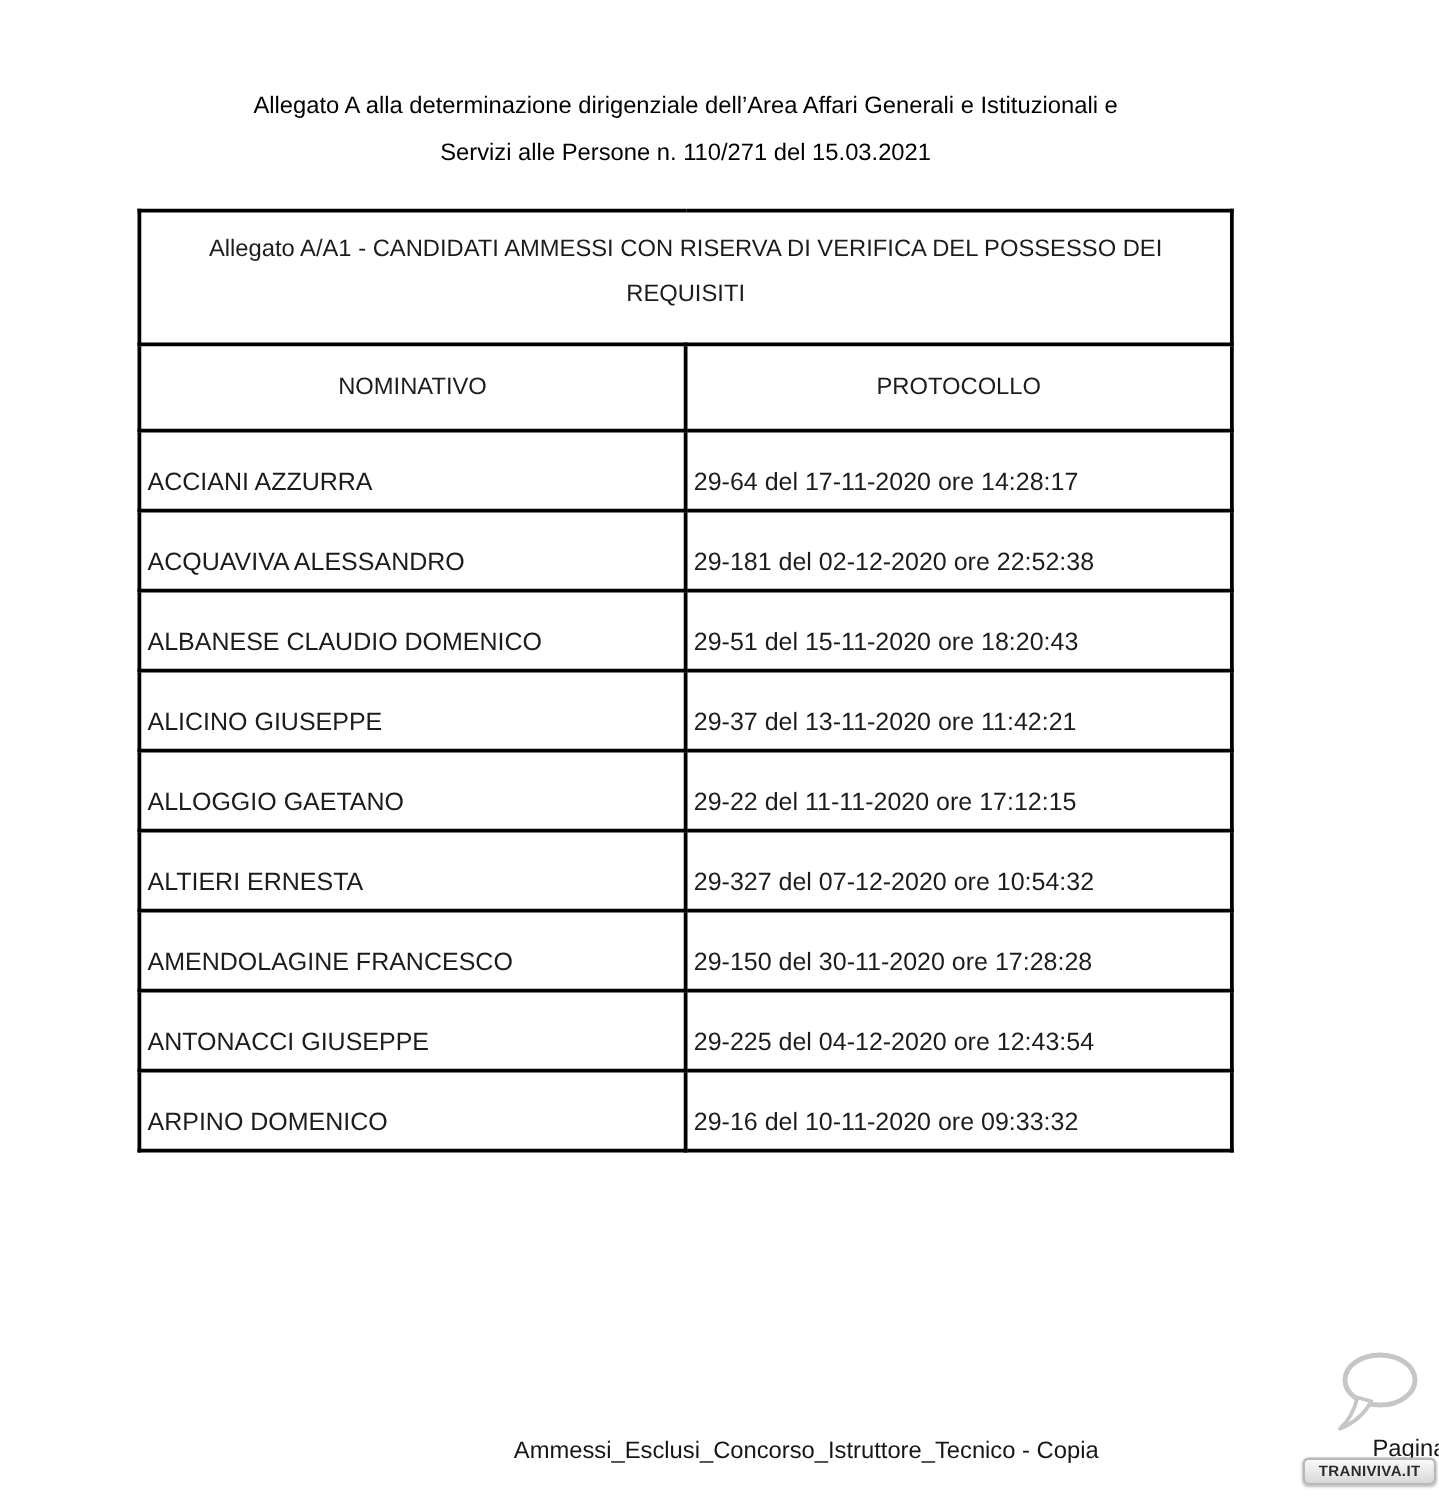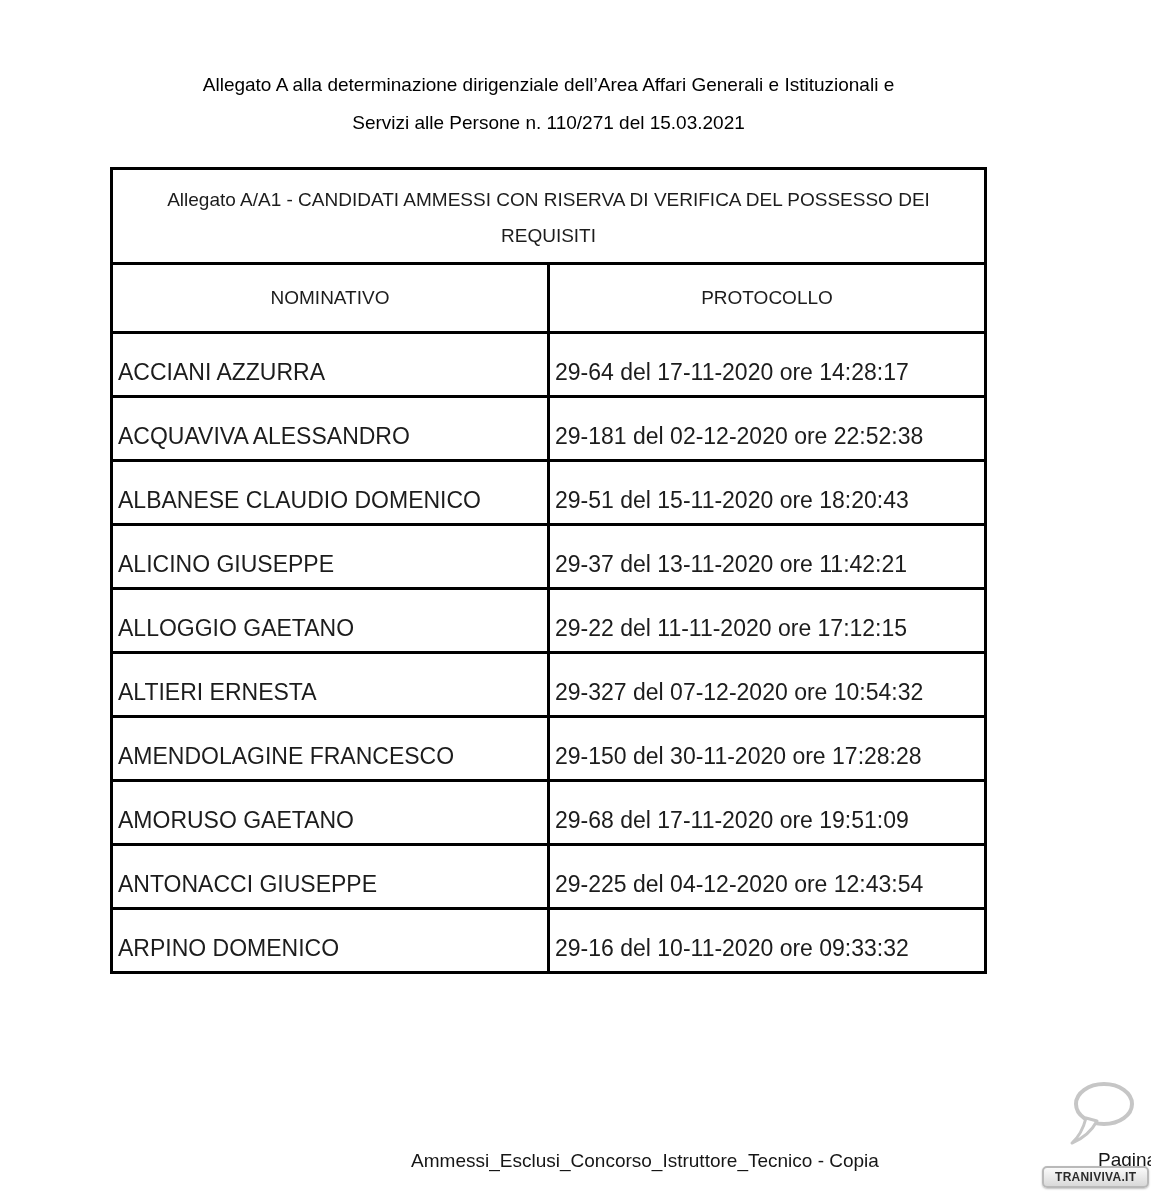--- a/index.html
+++ b/index.html
@@ -19,29 +19,29 @@
   table.main-table {
     position:absolute; top:167px; left:110px;
     width:877px; border-collapse:collapse; table-layout:fixed;
   }
   table.main-table td {
     border:3px solid #000000;
     background:#ffffff;
   }
   .title-cell {
     height:84px; text-align:center; vertical-align:middle;
-    font-size:19px; line-height:36px; padding:6px 10px 2px 10px;
+    font-size:19px; line-height:36px; padding:6px 10px 14px 10px;
   }
   .head-cell {
     height:64px; text-align:center; vertical-align:middle;
     font-size:19px;
   }
   .data-cell {
     height:52px; vertical-align:bottom;
-    font-size:23px; padding:0 4px 9px 5px;
+    font-size:20px; padding:0 4px 9px 5px;
     white-space:nowrap; overflow:hidden;
   }
   .footer-filename {
     position:absolute; top:1150px; left:0; width:1290px;
     text-align:center; font-size:19px; color:#161616;
   }
   .page-label {
     position:absolute; top:1149px; left:1098px;
     font-size:19px; color:#161616; z-index:1; white-space:nowrap;
   }
@@ -111,24 +111,20 @@
       </tr>
       <tr>
         <td class="data-cell">ALTIERI ERNESTA</td>
         <td class="data-cell">29-327 del 07-12-2020 ore 10:54:32</td>
       </tr>
       <tr>
         <td class="data-cell">AMENDOLAGINE FRANCESCO</td>
         <td class="data-cell">29-150 del 30-11-2020 ore 17:28:28</td>
       </tr>
       <tr>
-        <td class="data-cell">AMORUSO GAETANO</td>
-        <td class="data-cell">29-68 del 17-11-2020 ore 19:51:09</td>
-      </tr>
-      <tr>
         <td class="data-cell">ANTONACCI GIUSEPPE</td>
         <td class="data-cell">29-225 del 04-12-2020 ore 12:43:54</td>
       </tr>
       <tr>
         <td class="data-cell">ARPINO DOMENICO</td>
         <td class="data-cell">29-16 del 10-11-2020 ore 09:33:32</td>
       </tr>
     </tbody>
 </table>
 

